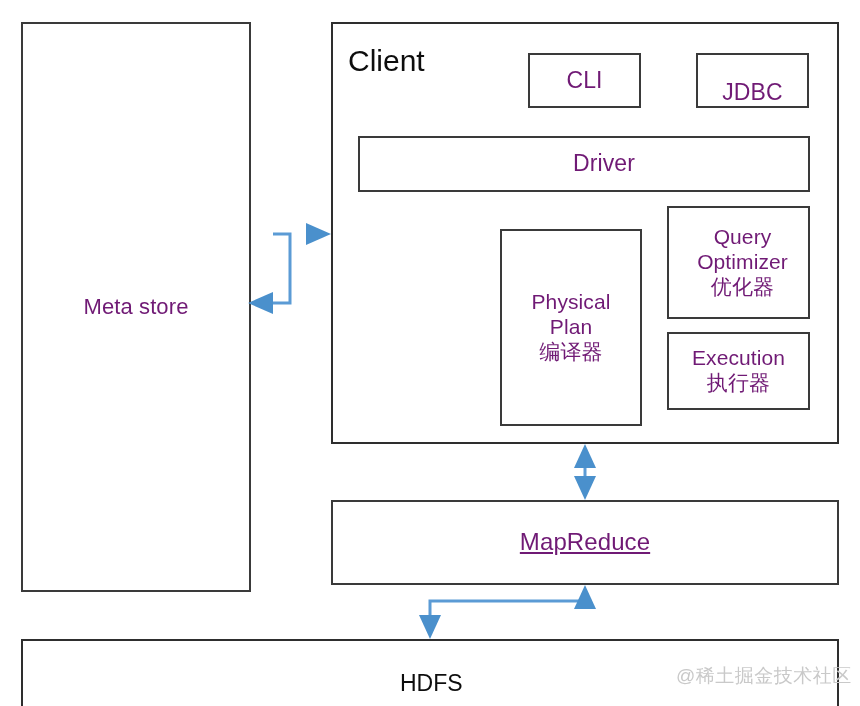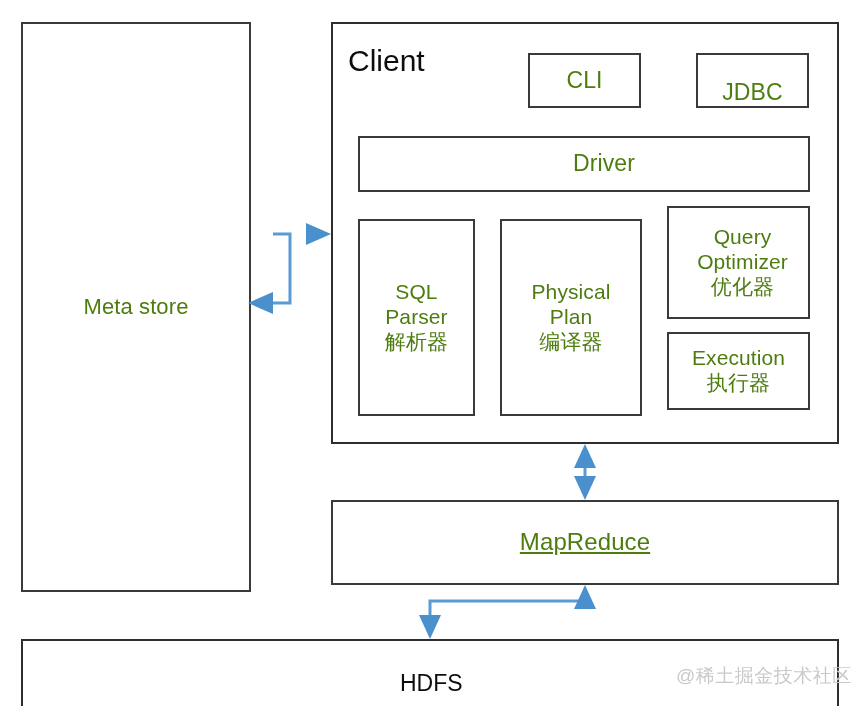--- a/index.html
+++ b/index.html
@@ -25,21 +25,21 @@
     display: flex;
     align-items: center;
     justify-content: center;
     text-align: center;
   }
   .box-outer {
     border: 2px solid #2e2e2e;
     display: block;
   }
   .label {
-    color: #4d7c0f;
+    color: #701a75;
     line-height: 1.18;
     letter-spacing: 0.1px;
   }
   
   #meta-store {
     left: 21px;
     top: 22px;
     width: 230px;
     height: 570px;
   }
@@ -84,21 +84,21 @@
   #driver-box .label { font-size: 23px; }
   #sql-parser-box {
     left: 358px;
     top: 219px;
     width: 117px;
     height: 197px;
   }
   #sql-parser-box .label { font-size: 21px; }
   #physical-plan-box {
     left: 500px;
-    top: 219px;
+    top: 229px;
     width: 142px;
     height: 197px;
   }
   #physical-plan-box .label { font-size: 21px; }
   #query-optimizer-box {
     left: 667px;
     top: 206px;
     width: 143px;
     height: 113px;
   }
@@ -174,27 +174,20 @@
   </div>
 
   <div class="box" id="jdbc-box">
     <span class="label">JDBC</span>
   </div>
 
   <div class="box" id="driver-box">
     <span class="label">Driver</span>
   </div>
 
-  <div class="box" id="sql-parser-box">
-    <span class="label">
-      <span>SQL</span><br>
-      <span>Parser</span><br>
-      <span>解析器</span>
-    </span>
-  </div>
 
   <div class="box" id="physical-plan-box">
     <span class="label">
       <span>Physical</span><br>
       <span>Plan</span><br>
       <span>编译器</span>
     </span>
   </div>
 
   <div class="box" id="query-optimizer-box">

